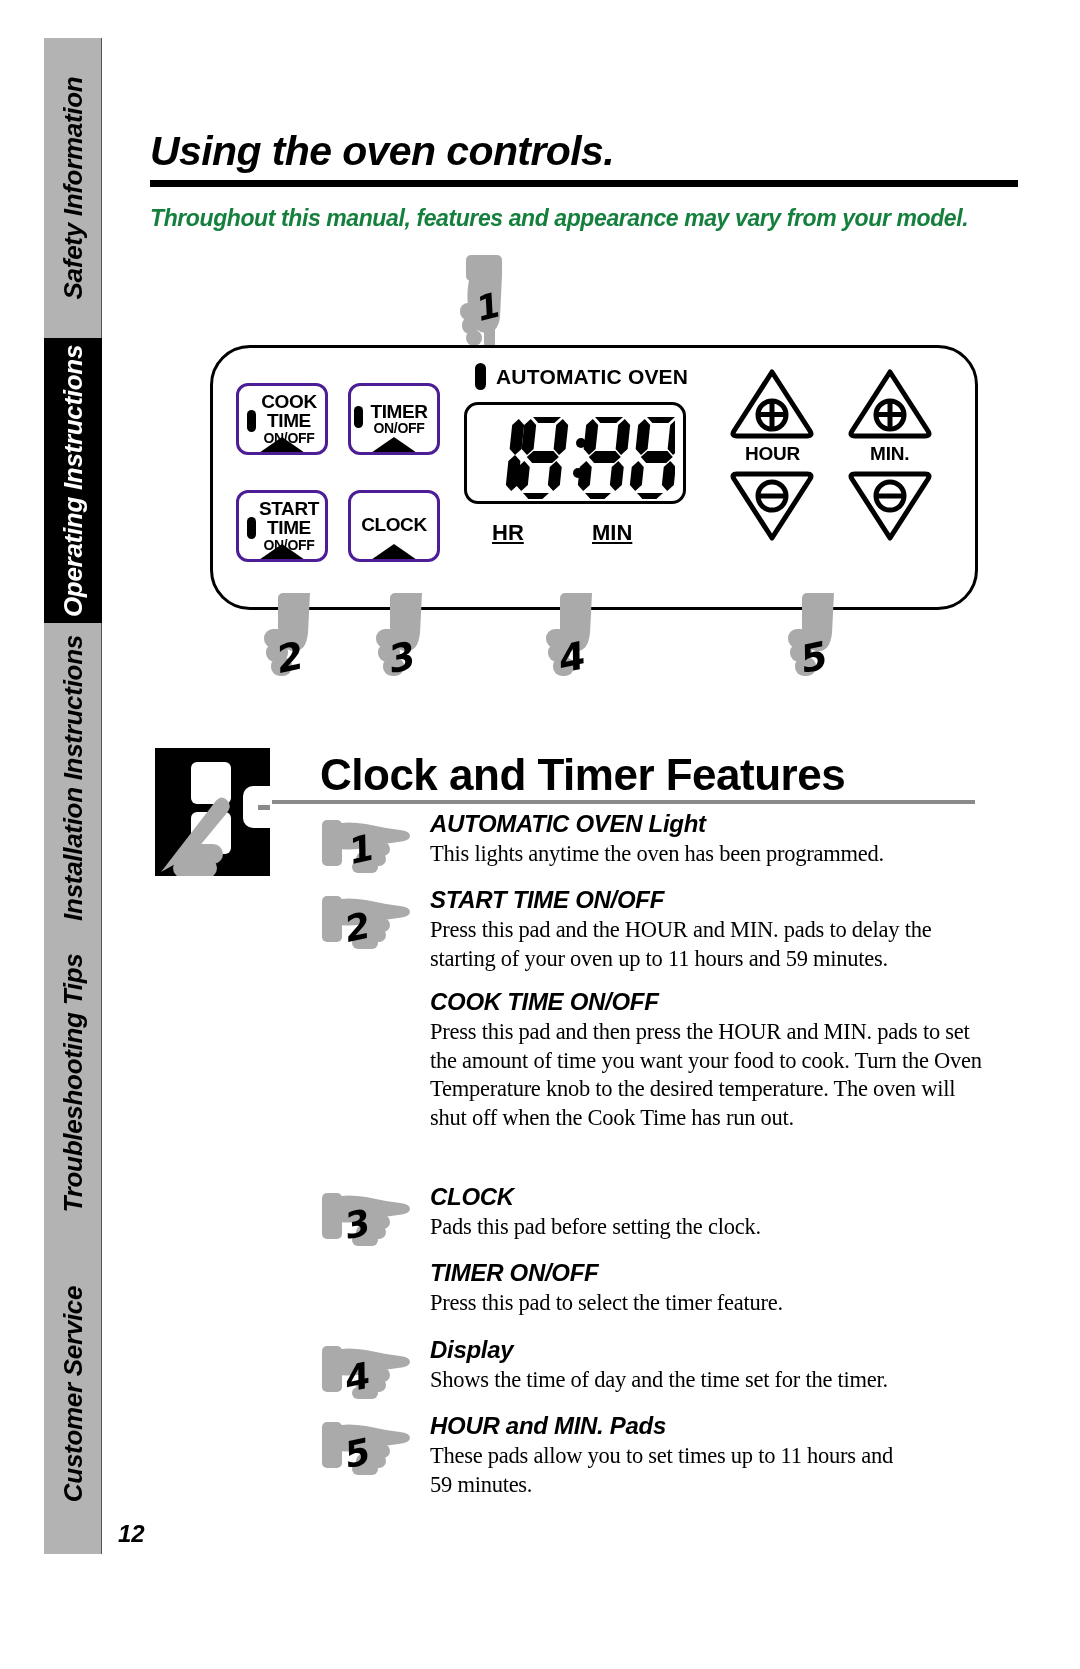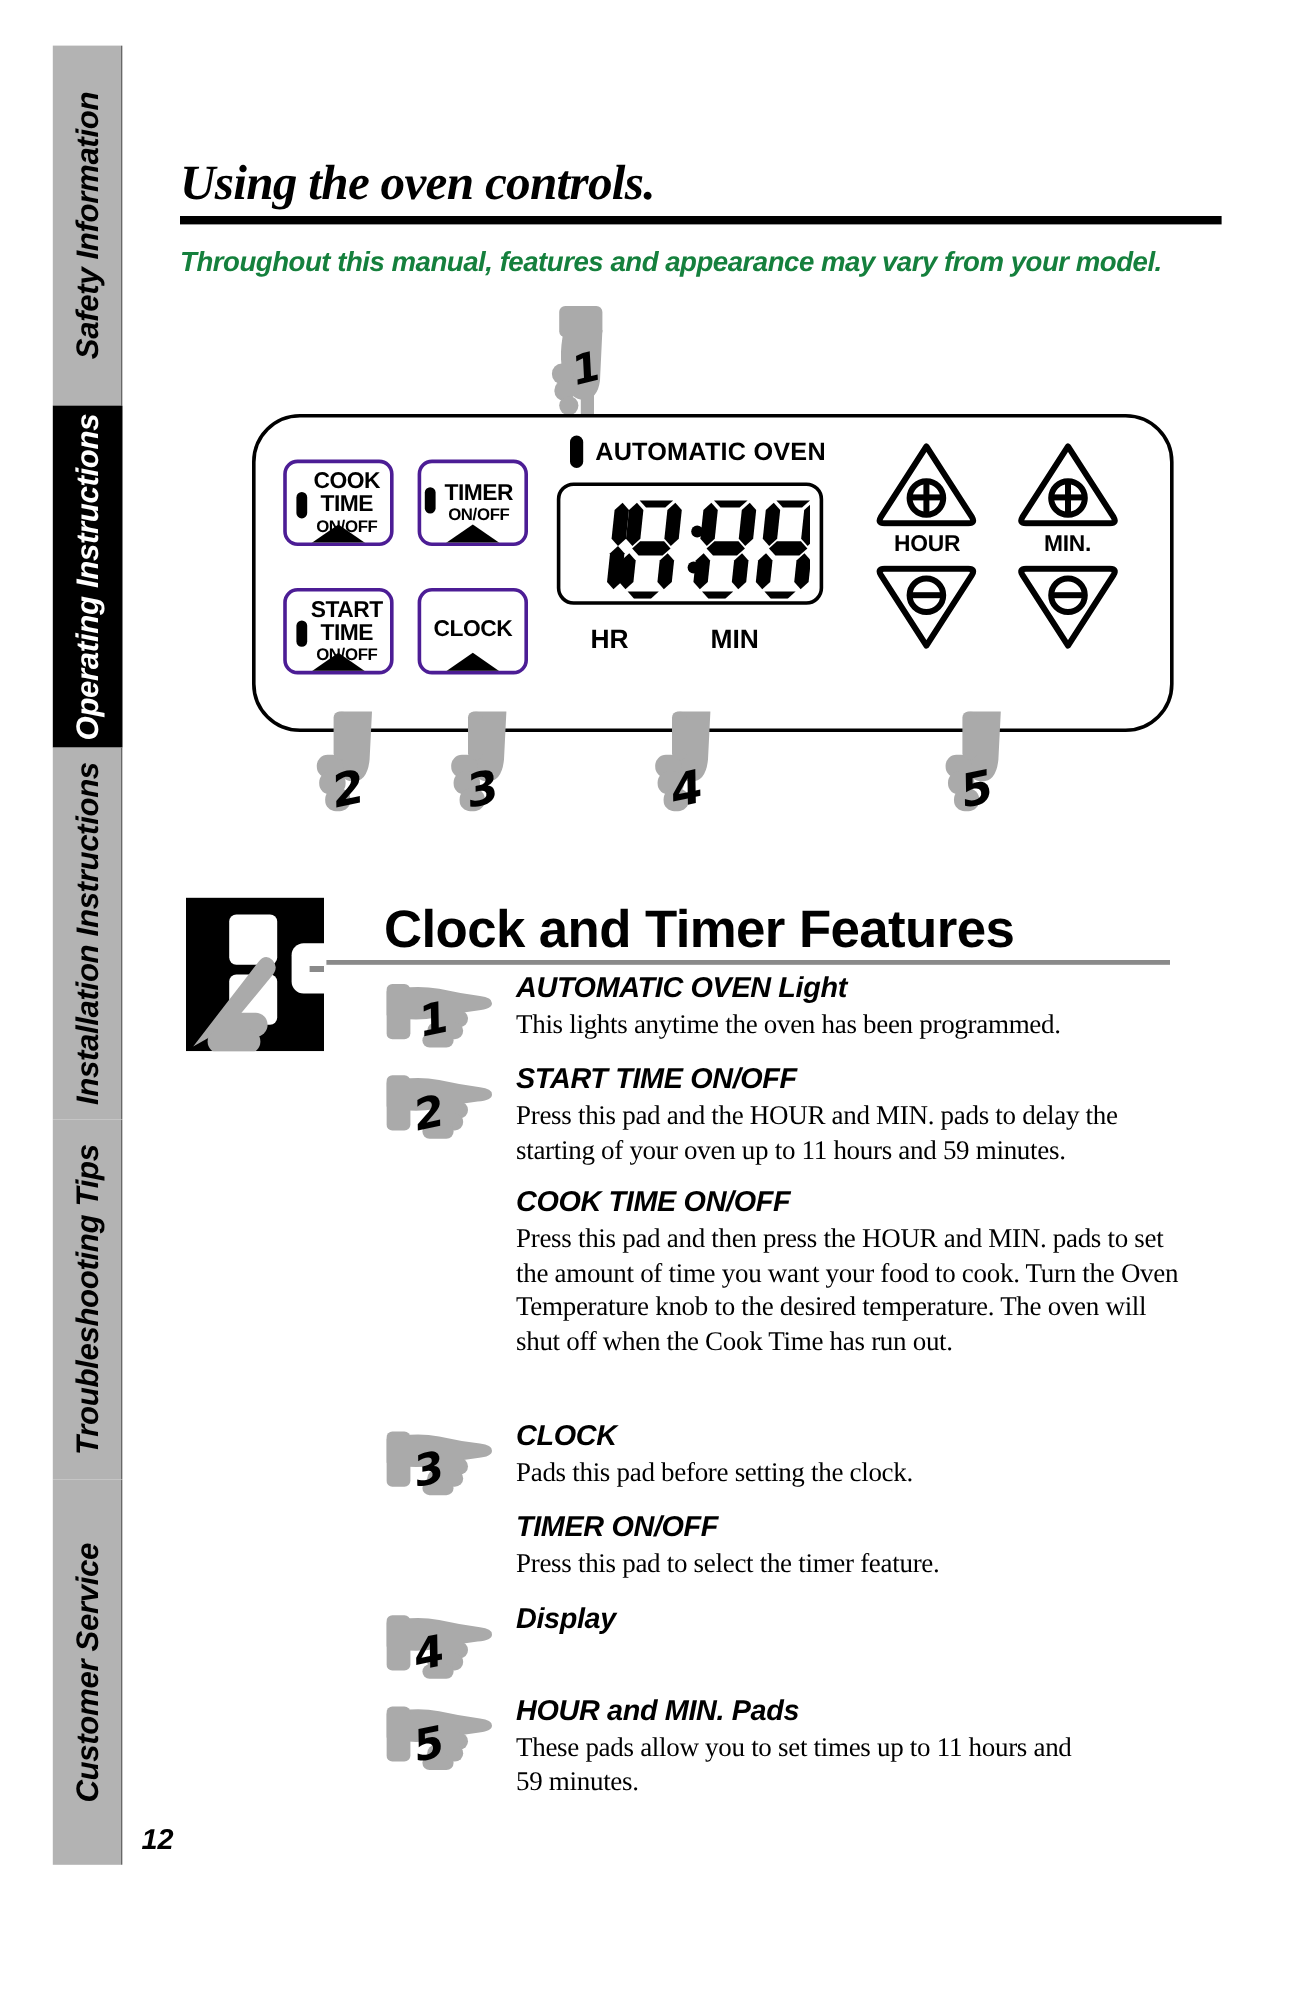--- a/index.html
+++ b/index.html
@@ -41,21 +41,21 @@
     position:absolute; right:0; top:0; width:1px; height:100%;
     background:#555;
   }
   .tab.dark .tab-rule { background:#000; }
 
   
   .content { position: absolute; left: 150px; top: 0; width: 880px; height: 1669px; }
 
   h1.page-title {
     position:absolute; left:0; top:128px;
-    font-family: Liberation Serif, serif;
+    font-family: Liberation Sans, sans-serif;
     font-weight: bold; font-style: italic;
     font-size: 41px; letter-spacing: -0.6px;
     color:#000;
   }
   .title-rule {
     position:absolute; left:0; top:180px; width:868px; height:7px; background:#000;
   }
   .subtitle {
     position:absolute; left:0; top:205px; width:876px;
     font-family: "Liberation Sans", sans-serif;
@@ -107,21 +107,21 @@
     font-weight:bold; font-size:21px; letter-spacing:0.2px; color:#000;
   }
   .lcd {
     position:absolute; left:254px; top:57px; width:222px; height:102px;
     border:3px solid #000; border-radius:14px; background:#fff;
   }
   .seg-row { position:absolute; left:14px; top:8px; display:flex; align-items:center; }
   .hrmin {
     position:absolute;
     font-family:"Liberation Sans", sans-serif;
-    font-weight:bold; font-size:22px; color:#000;
+    font-weight:bold; font-size:22px; color:#000;text-decoration:underline;
   }
 
   .arrowpad { position:absolute; width:80px; height:66px; }
   .arrowpad svg { display:block; }
   .updown-label {
     position:absolute;
     font-family:"Liberation Sans", sans-serif;
     font-weight:bold; font-size:19px; color:#000; letter-spacing:-0.2px;
   }
 
@@ -477,20 +477,21 @@
         <rect x="38" y="30" width="30" height="14" rx="7"></rect>
         <rect x="34" y="40" width="30" height="14" rx="7"></rect>
         <rect x="30" y="49" width="26" height="12" rx="6"></rect>
         <rect x="0" y="8" width="20" height="46" rx="5"></rect>
       </g>
       <text x="26" y="54" font-family="DejaVu Sans, sans-serif" font-size="36" font-style="italic" font-weight="bold" fill="#000" transform="rotate(-12 26 54)">4</text>
     </svg>
   </div>
   <div class="feat" style="top:1336px;">
     <h3>Display</h3>
+    <p>Shows the time of day and the time set for the timer.</p>
   </div>
 
   <div class="hand" style="left:322px; top:1414px;">
     <svg width="96" height="62" viewBox="0 0 96 62">
       <g fill="#aaaaaa">
         <path d="M0 14 q22 -6 44 -2 q18 4 34 6 q10 1 10 6 q0 5 -12 6 q-18 2 -34 6 q-22 4 -42 -2 z"></path>
         <rect x="38" y="30" width="30" height="14" rx="7"></rect>
         <rect x="34" y="40" width="30" height="14" rx="7"></rect>
         <rect x="30" y="49" width="26" height="12" rx="6"></rect>
         <rect x="0" y="8" width="20" height="46" rx="5"></rect>

